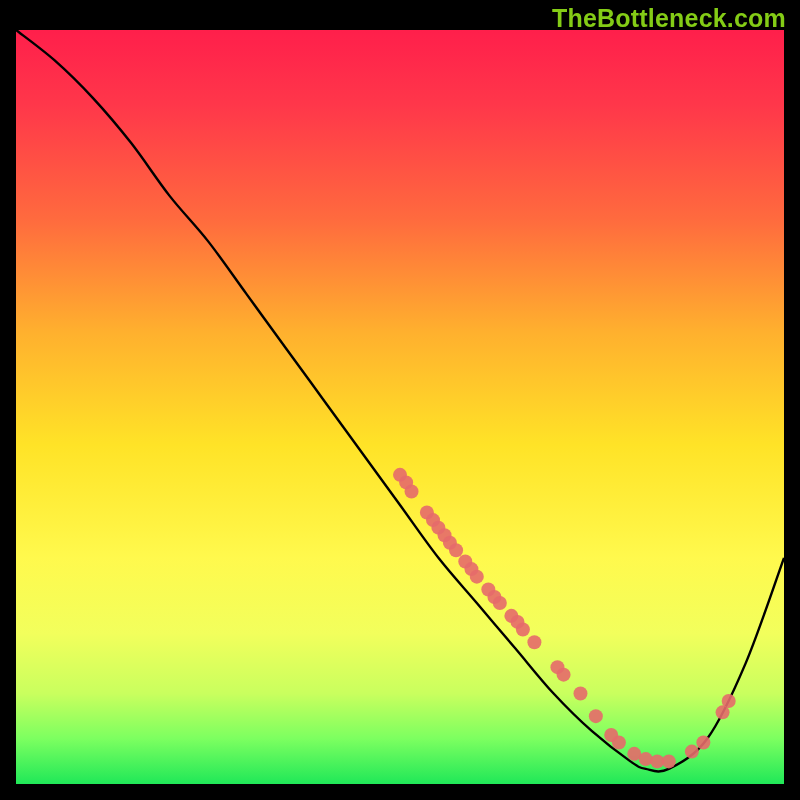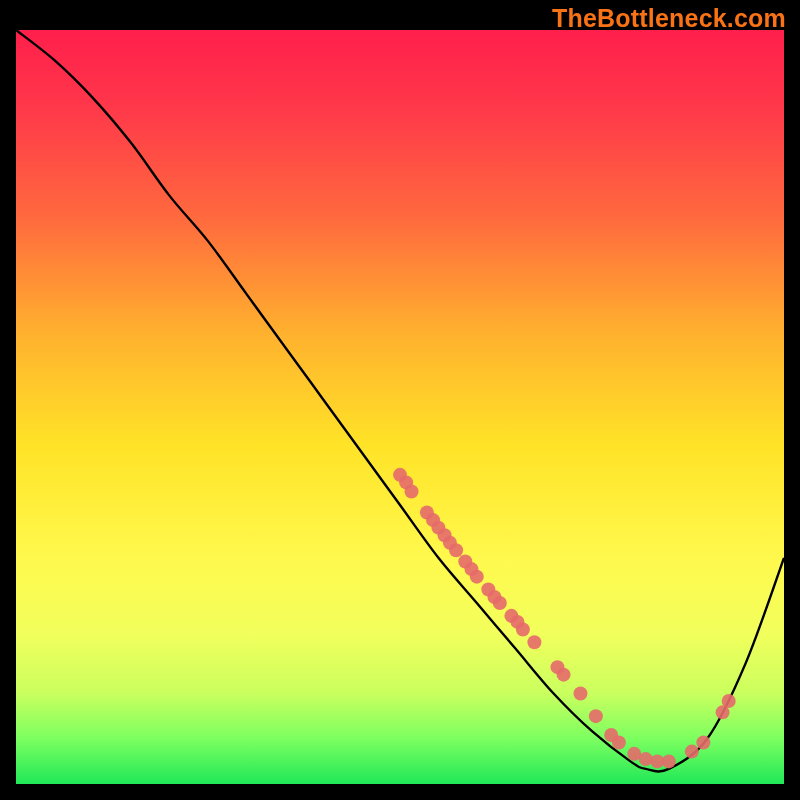--- a/index.html
+++ b/index.html
@@ -36,21 +36,21 @@
     #7cff60 94%,
     #20e858 100%
   );
 }
 .watermark {
   position: absolute;
   top: 4px;
   right: 14px;
   font-size: 25px;
   font-weight: 700;
-  color: #f97316;
+  color: #84cc16;
   letter-spacing: 0.2px;
   user-select: none;
 }
 svg.curve {
   position: absolute;
   left: 0; top: 0;
   width: 768px;
   height: 754px;
   overflow: visible;
 }

